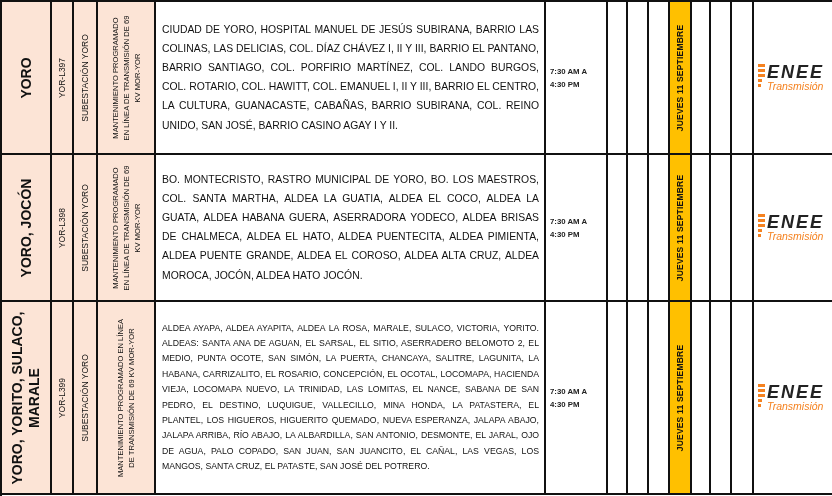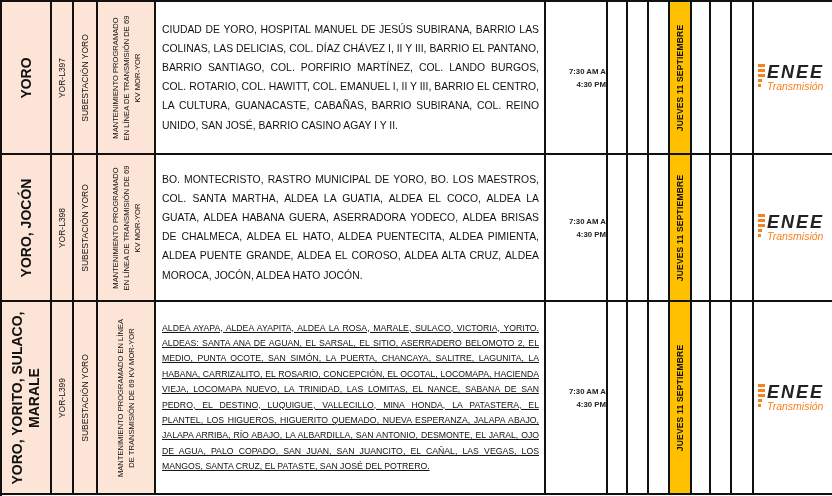--- a/index.html
+++ b/index.html
@@ -10,22 +10,22 @@
     .pink { background: #fce4d6; }
     .yellow { background: #ffc000; }
     .hline { position: absolute; left: 0; width: 832px; height: 2px; background: #111; }
     .vleft { position: absolute; left: 0; top: 0; width: 2px; height: 496px; background: #111; }
     .rot { position: absolute; left: 50%; top: 50%; transform: translate(-50%, -50%) rotate(-90deg); text-align: center; white-space: nowrap; color: #111; }
     .town { font-weight: bold; font-size: 14px; line-height: 17px; }
     .small { font-size: 8.5px; line-height: 12px; }
     .desc { font-size: 7.6px; line-height: 11px; }
     .date { font-weight: bold; font-size: 8.5px; color: #111; letter-spacing: 0.2px; }
     .places { position: absolute; left: 6px; right: 5px; top: 50%; transform: translateY(-50%); font-size: 10.4px; line-height: 19.2px; color: #111; text-align: justify; }
-    .places.dense { font-size: 8.7px; line-height: 15.4px; text-decoration: underline; }
-    .time { position: absolute; left: 4px; right: 0; top: 50%; transform: translateY(-50%); text-align: right; font-size: 7.8px; line-height: 13px; font-weight: bold; color: #222; }
+    .places.dense { font-size: 8.7px; line-height: 15.4px; }
+    .time { position: absolute; left: 4px; right: 0; top: 50%; transform: translateY(-50%); text-align: left; font-size: 7.8px; line-height: 13px; font-weight: bold; color: #222; }
     .logo { position: absolute; left: 4px; top: 50%; transform: translateY(-50%); white-space: nowrap; }
     .logo-mark { display: inline-block; vertical-align: top; width: 7px; height: 24px; position: relative; margin-right: 2px; }
     .logo-mark span { position: absolute; left: 0; width: 7px; height: 3px; background: #f58220; }
     .logo-word { display: inline-block; vertical-align: top; font-style: italic; }
     .logo-enee { font-size: 18px; line-height: 16px; font-weight: bold; color: #222; letter-spacing: 2px; }
     .logo-sub { font-size: 10.5px; line-height: 12px; color: #f58220; }
   </style>
 </head>
 <body>
 

